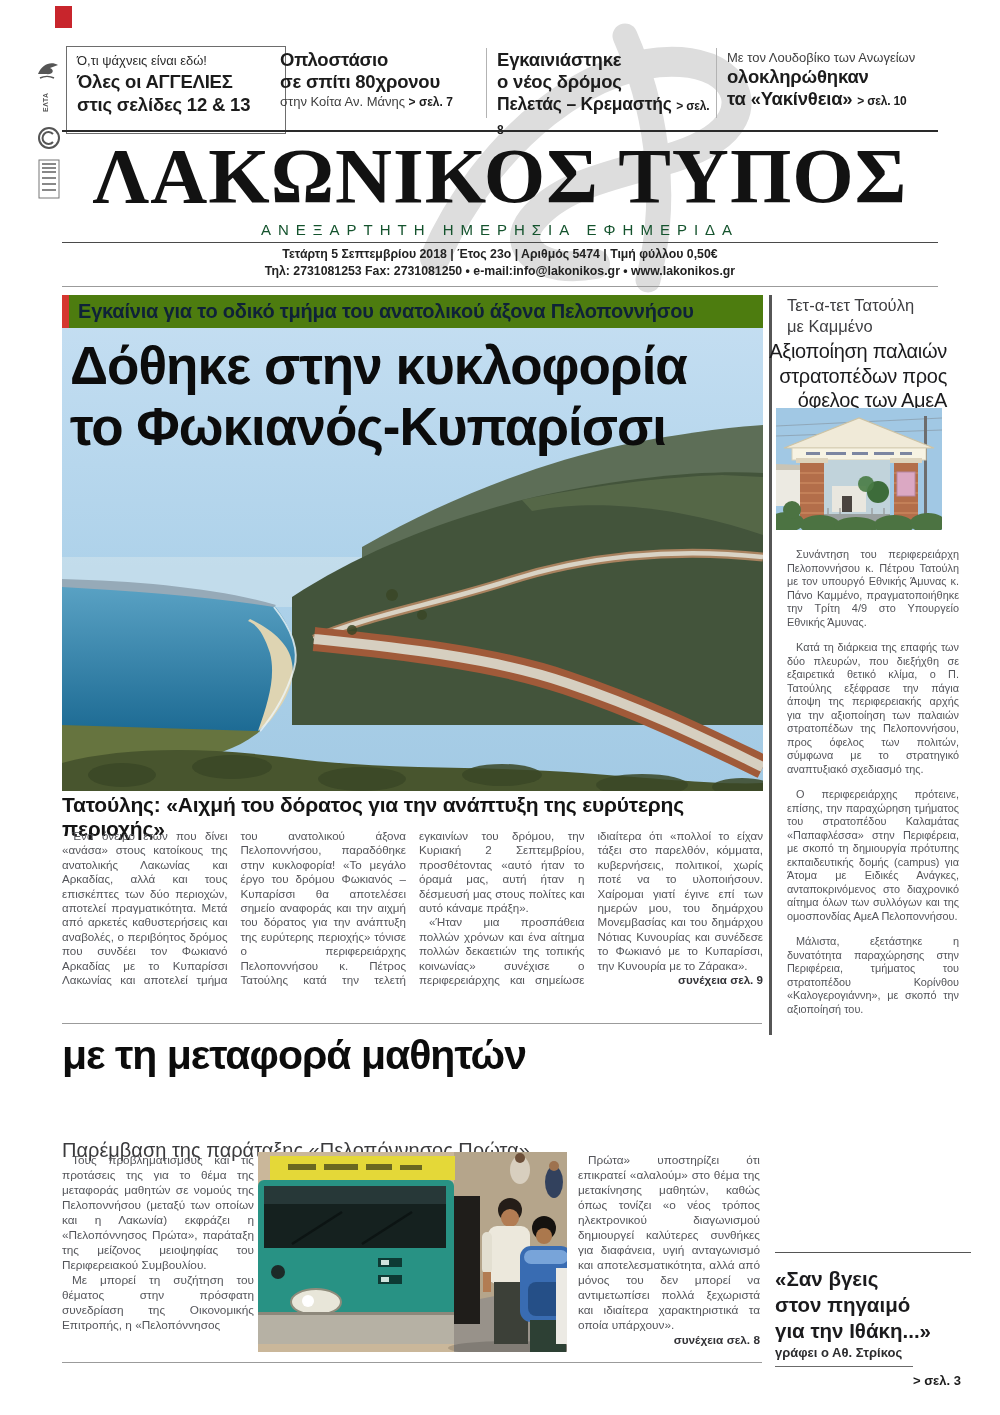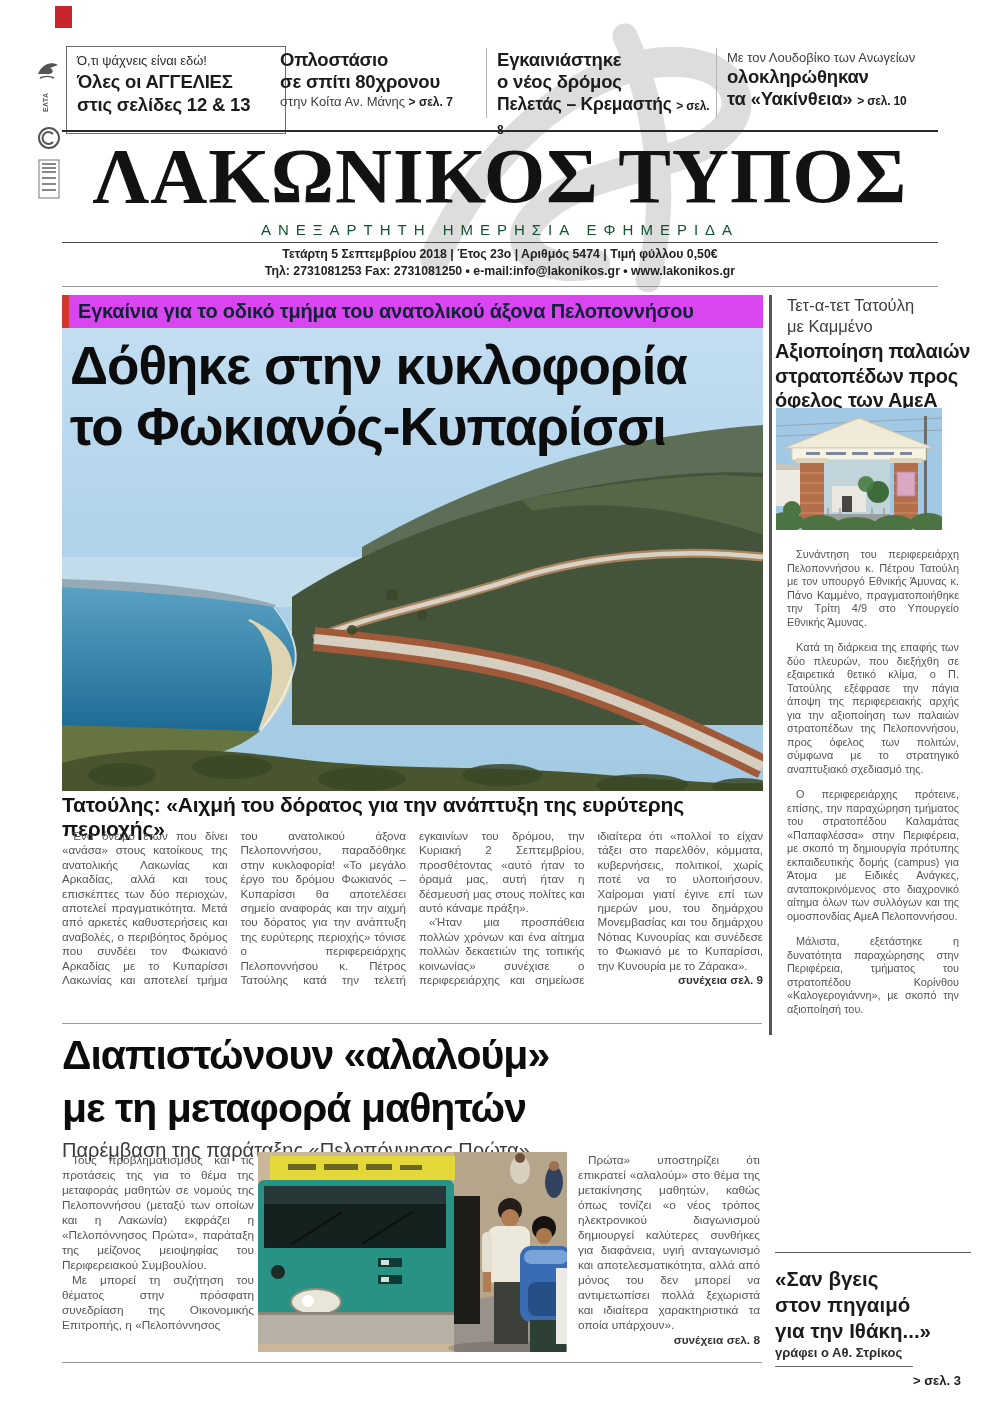--- a/index.html
+++ b/index.html
@@ -25,42 +25,42 @@
   .masthead-title{left:62px;top:132px;width:876px;height:86px;text-align:center;
       font-family:"Liberation Serif","DejaVu Serif",serif;font-weight:700;
       font-size:79px;line-height:88px;color:#121212;letter-spacing:1px;white-space:nowrap;}
   .masthead-sub{left:62px;top:221px;width:876px;text-align:center;font-size:15px;
       letter-spacing:7px;color:#14532d;}
   .dateline{left:62px;top:247px;width:876px;text-align:center;font-size:12.3px;font-weight:700;color:#222;}
   .contact{left:62px;top:264px;width:876px;text-align:center;font-size:12.3px;font-weight:700;color:#222;}
   
   .lead-wrap{left:62px;top:295px;width:701px;height:496px;}
   .lead-wrap svg{position:absolute;left:0;top:0;width:100%;height:100%;}
-  .kicker-bar{position:absolute;left:0;top:0;width:694px;height:33px;background:#d946ef;
+  .kicker-bar{position:absolute;left:0;top:0;width:694px;height:33px;background:#4d7c0f;
       border-left:7px solid #d5372f;}
   .kicker-bar span{display:block;padding-left:9px;line-height:33px;font-size:20px;
       font-weight:700;color:#0f2238;letter-spacing:-.2px;}
   .lead-headline{position:absolute;left:8px;top:40px;font-size:53px;font-weight:800;
       line-height:61px;color:#0c0c0c;letter-spacing:-1px;white-space:nowrap;}
   .lead-subhead{left:62px;top:793px;width:701px;font-size:21px;font-weight:800;color:#141414;letter-spacing:-.2px;}
   .lead-body{left:62px;top:829px;width:701px;height:193px;column-count:4;column-gap:13px;
       font-size:11.6px;line-height:14.4px;color:#54555a;text-align:justify;overflow:hidden;}
   .lead-body p,.colbody p{margin:0;text-indent:10px;}
   .cont{font-weight:800;text-align:right;color:#323236;text-indent:0 !important;}
   
   .schools-headline{left:62px;top:1029px;font-size:41px;font-weight:800;line-height:53px;
       color:#0c0c0c;letter-spacing:-1px;white-space:nowrap;}
   .schools-subhead{left:62px;top:1139px;font-size:20px;color:#3a3a3c;}
   .colbody{font-size:11.8px;line-height:15px;color:#54555a;text-align:justify;overflow:hidden;}
   .photo{overflow:hidden;}
   .photo svg{position:absolute;left:0;top:0;width:100%;height:100%;filter:blur(.7px) saturate(1.05);}
   
   .sb-kicker{left:775px;top:295px;width:196px;font-size:16.5px;line-height:21px;color:#3e3e41;margin-left:12px;}
-  .sb-headline{left:775px;top:339px;width:196px;font-size:20px;font-weight:700;line-height:24.5px;
-      color:#1b1b1d;letter-spacing:-.3px;}
+  .sb-headline{left:751px;top:339px;width:196px;font-size:20px;font-weight:400;line-height:24.5px;
+      color:#1b1b1d;letter-spacing:-.3px;text-align:right;}
   .sb-body{left:775px;top:536px;width:196px;height:706px;font-size:10.9px;line-height:13.5px;
       color:#54555a;text-align:justify;overflow:hidden;}
   .sb-body p{margin:12px;text-indent:9px;}
   .sb-quote{left:775px;top:1266px;width:196px;font-size:20.5px;font-weight:800;line-height:26px;color:#1b1b1d;}
   .sb-author{left:775px;top:1345px;width:196px;font-size:13px;font-weight:800;color:#2c2c2e;}
   .sb-pageline{left:775px;top:1366px;width:138px;height:1px;background:#6b6b6b;}
   .sb-pageref{left:913px;top:1357px;width:58px;text-align:left;font-size:13px;font-weight:800;color:#1c1c1c;margin-top:16px;}
   .vdivider{left:769px;top:295px;width:3px;height:740px;background:#565656;}
   .wm{z-index:0;}
   .z1{z-index:1;}
@@ -188,21 +188,20 @@
 
   <div class="abs lead-body z1">
     <p>Ένα όνειρο ετών που δίνει «ανάσα» στους κατοίκους της ανατολικής Λακωνίας και Αρκαδίας, αλλά και τους επισκέπτες των δύο περιοχών, αποτελεί πραγματικότητα. Μετά από αρκετές καθυστερήσεις και αναβολές, ο περιβόητος δρόμος που συνδέει τον Φωκιανό Αρκαδίας με το Κυπαρίσσι Λακωνίας και αποτελεί τμήμα του ανατολικού άξονα Πελοποννήσου, παραδόθηκε στην κυκλοφορία! «Το μεγάλο έργο του δρόμου Φωκιανός – Κυπαρίσσι θα αποτελέσει σημείο αναφοράς και την αιχμή του δόρατος για την ανάπτυξη της ευρύτερης περιοχής» τόνισε ο περιφερειάρχης Πελοποννήσου κ. Πέτρος Τατούλης κατά την τελετή εγκαινίων του δρόμου, την Κυριακή 2 Σεπτεμβρίου, προσθέτοντας «αυτό ήταν το όραμά μας, αυτή ήταν η δέσμευσή μας στους πολίτες και αυτό κάναμε πράξη».</p>
     <p>«Ήταν μια προσπάθεια πολλών χρόνων και ένα αίτημα πολλών δεκαετιών της τοπικής κοινωνίας» συνέχισε ο περιφερειάρχης και σημείωσε ιδιαίτερα ότι «πολλοί το είχαν τάξει στο παρελθόν, κόμματα, κυβερνήσεις, πολιτικοί, χωρίς ποτέ να το υλοποιήσουν. Χαίρομαι γιατί έγινε επί των ημερών μου, του δημάρχου Μονεμβασίας και του δημάρχου Νότιας Κυνουρίας και συνέδεσε το Φωκιανό με το Κυπαρίσσι, την Κυνουρία με το Ζάρακα».</p>
     <p class="cont">συνέχεια σελ. 9</p>
   </div>
 
   <div class="abs rule z1" style="left:62px;top:1023px;width:700px;"></div>
 
   <div class="abs schools-headline z1">
-    <div>Διαπιστώνουν «αλαλούμ»</div>
     <div>με τη μεταφορά μαθητών</div>
   </div>
   <div class="abs schools-subhead z1">Παρέμβαση της παράταξης «Πελοπόννησος Πρώτα»</div>
 
   <div class="abs colbody z1" style="left:62px;top:1153px;width:192px;height:200px;">
     <p>Τους προβληματισμούς και τις προτάσεις της για το θέμα της μεταφοράς μαθητών σε νομούς της Πελοποννήσου (μεταξύ των οποίων και η Λακωνία) εκφράζει η «Πελοπόννησος Πρώτα», παράταξη της μείζονος μειοψηφίας του Περιφερειακού Συμβουλίου.</p>
     <p>Με μπορεί τη συζήτηση του θέματος στην πρόσφατη συνεδρίαση της Οικονομικής Επιτροπής, η «Πελοπόννησος</p>
   </div>
 
   <div class="abs photo z1" style="left:258px;top:1152px;width:309px;height:200px;">

